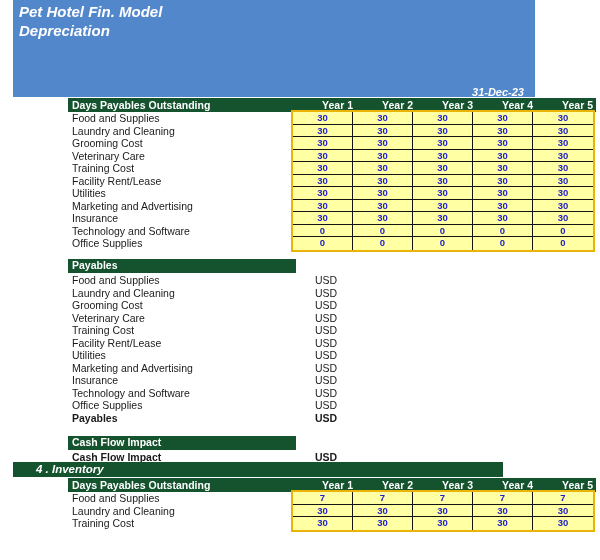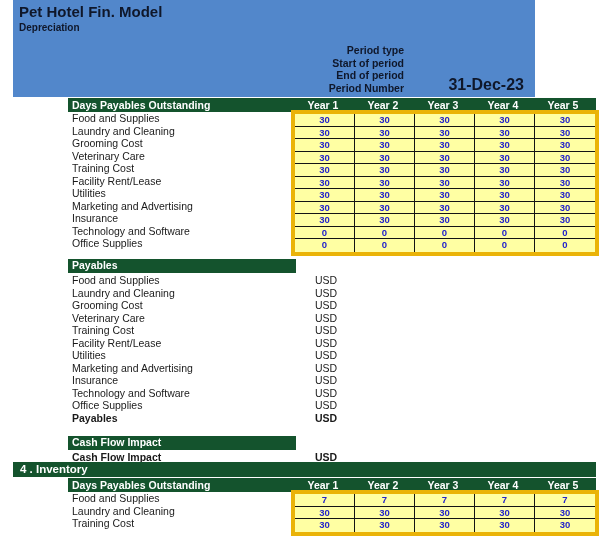--- a/index.html
+++ b/index.html
@@ -1,40 +1,40 @@
 <!DOCTYPE html>
 <html><head>
 <meta charset="utf-8">
 <style>
   html,body { margin:0; padding:0; background:#fff; }
   .sheet {
     position:relative; width:600px; height:560px; background:#ffffff;
     font-family:"Liberation Sans", sans-serif; color:#1a1a1a; overflow:hidden;
   }
   
-  .top-header { position:absolute; left:13px; top:0; width:522px; height:97px; background:#5287cb; color:#0f172a; }
+  .top-header { position:absolute; left:13px; top:0; width:522px; height:97px; background:#5287cb; color:#ffffff;font-style:italic; }
   .title-line1 { position:absolute; left:6px; top:3px;  font-size:15px; font-weight:bold; }
-  .title-line2 { position:absolute; left:6px; top:22px; font-size:10px; font-weight:bold; }
+  .title-line2 { position:absolute; left:6px; top:22px; font-size:15px; font-weight:bold; }
   .status-line1 { position:absolute; left:6px; top:57px; font-size:11px; font-weight:bold; }
   .status-line2 { position:absolute; left:6px; top:70px; font-size:11px; font-weight:bold; }
   .period-labels { position:absolute; top:44px; right:131px; text-align:right; font-size:10.5px; font-weight:bold; }
   .period-labels div { height:12.5px; line-height:12.5px; }
-  .period-date { position:absolute; top:76px; right:11px; font-size:16px; font-weight:bold; }
+  .period-date { position:absolute; top:86px; right:11px; font-size:11px; font-weight:bold; }
   
   .bar { position:absolute; background:#14532d; color:#fff; font-weight:bold; font-size:10.5px; }
   .tbl-bar { left:68px; width:528px; height:13.5px; display:flex; align-items:center; }
   .tbl-bar .bar-title { flex:0 0 221px; padding-left:4px; }
-  .tbl-bar .ycell { flex:0 0 60px; text-align:center; }
+  .tbl-bar .ycell { flex:0 0 60px; text-align:right; }
   .narrow-bar { left:68px; width:228px; height:13.5px; line-height:13.5px; padding-left:4px; box-sizing:border-box; }
-  .section-bar { left:13px; width:583px; height:14.5px; line-height:14.5px; padding-left:7px; box-sizing:border-box; font-size:11.5px; }
+  .section-bar { left:13px; width:490px; height:14.5px; line-height:14.5px; padding-left:23px; box-sizing:border-box; font-size:11.5px;font-style:italic; }
   
   .labels { position:absolute; left:68px; font-size:10.5px; }
   .labels div { height:12.5px; line-height:12.5px; padding-left:4px; white-space:nowrap; }
   
-  .vgrid { position:absolute; left:291px; display:grid; grid-template-columns:repeat(5,60px); border:4px solid #eab308; }
+  .vgrid { position:absolute; left:291px; display:grid; grid-template-columns:repeat(5,60px); border:2px solid #eab308; }
   .vgrid > div {
     box-sizing:border-box; height:12.5px; background:#ffffa3;
     border-right:1px solid #141414; border-bottom:1px solid #141414;
     color:#2222cc; font-weight:bold; font-size:9.5px; line-height:11px; text-align:center;
   }
   .vgrid > div:nth-child(5n) { border-right:none; }
   .g1 > div:nth-child(n+51) { border-bottom:none; }
   .g2 > div:nth-child(n+11) { border-bottom:none; }
   
   .usd-rows { position:absolute; left:68px; font-size:10.5px; }
@@ -43,26 +43,20 @@
   .usd-rows .row.total { font-weight:bold; }
 </style>
 </head>
 <body>
 
 <div class="sheet">
 
   <div class="top-header">
     <div class="title-line1">Pet Hotel Fin. Model</div>
     <div class="title-line2">Depreciation</div>
-    <div class="period-labels">
-      <div>Period type</div>
-      <div>Start of period</div>
-      <div>End of period</div>
-      <div>Period Number</div>
-    </div>
     <div class="period-date">31-Dec-23</div>
   </div>
 
   <div class="bar tbl-bar" style="top:98px;">
     <div class="bar-title">Days Payables Outstanding</div>
     <div class="ycell">Year 1</div>
     <div class="ycell">Year 2</div>
     <div class="ycell">Year 3</div>
     <div class="ycell">Year 4</div>
     <div class="ycell">Year 5</div>

